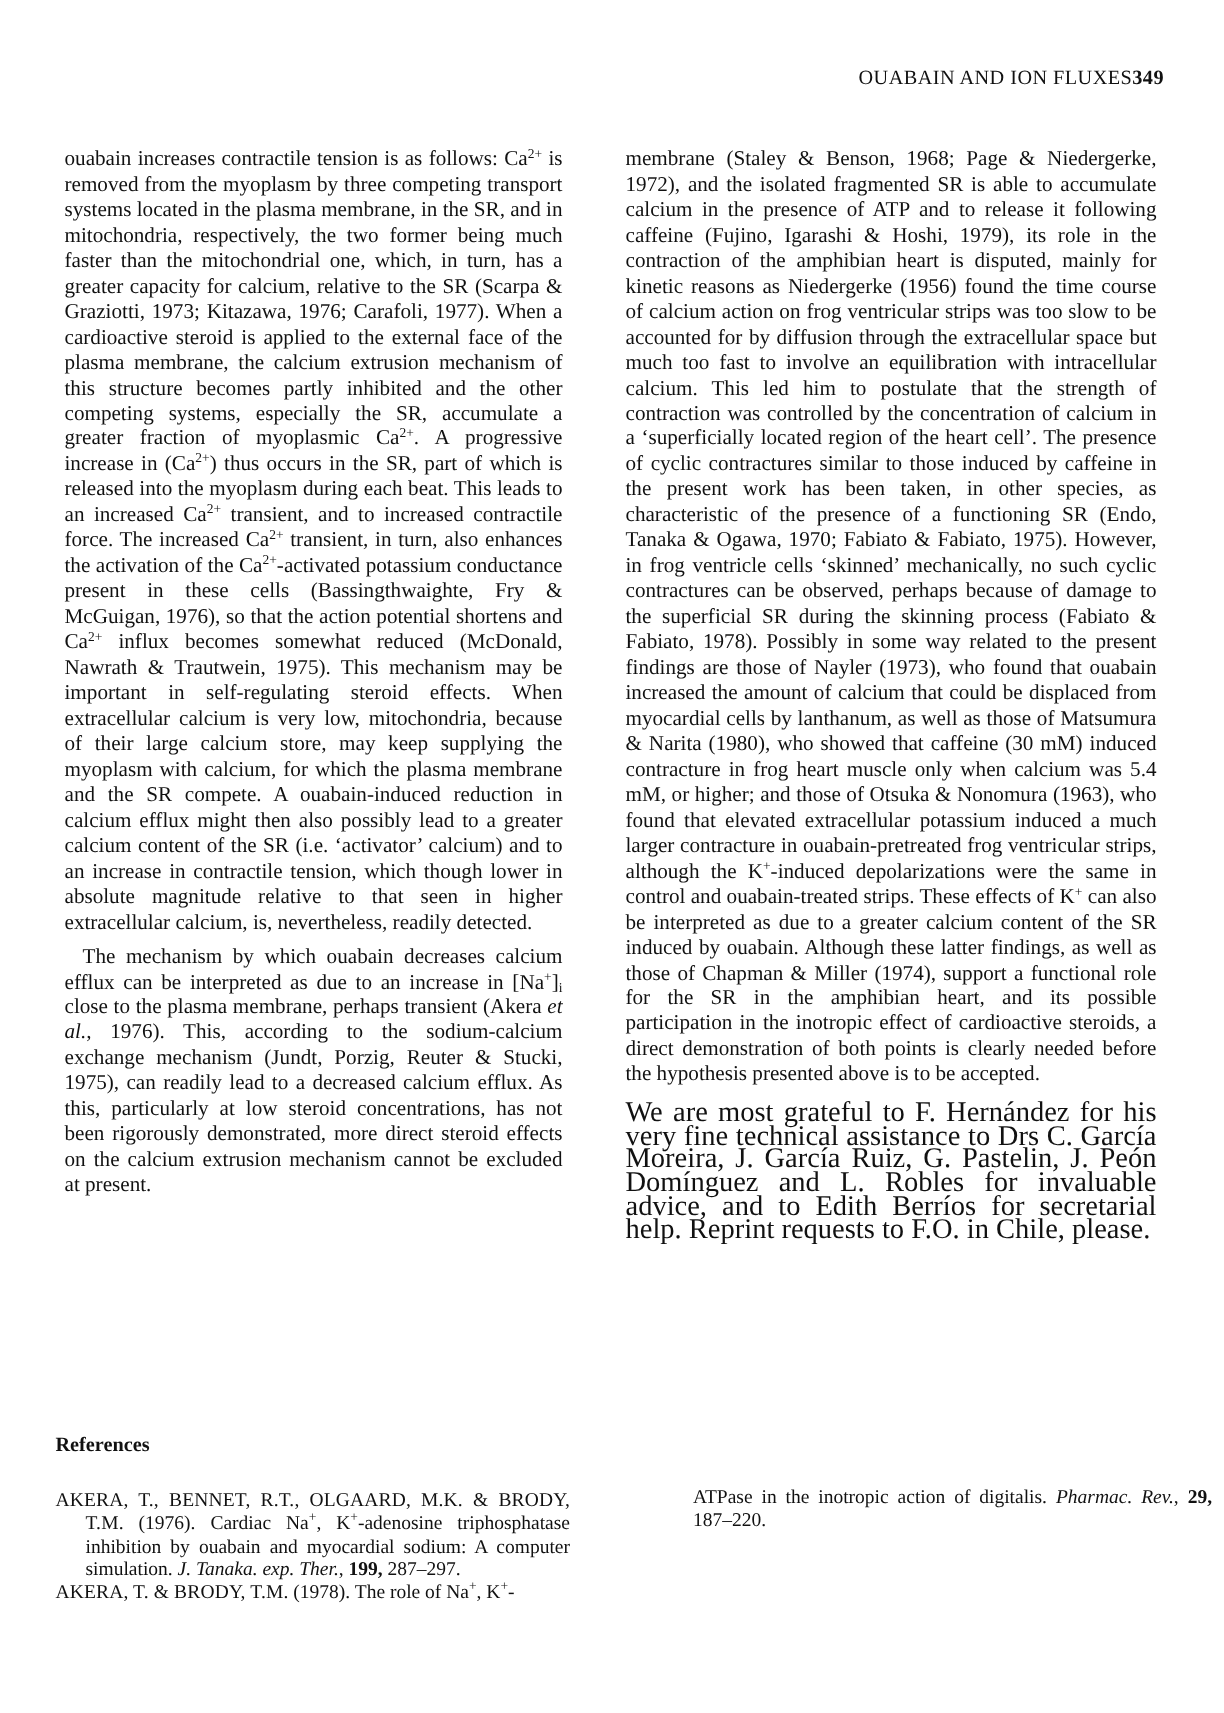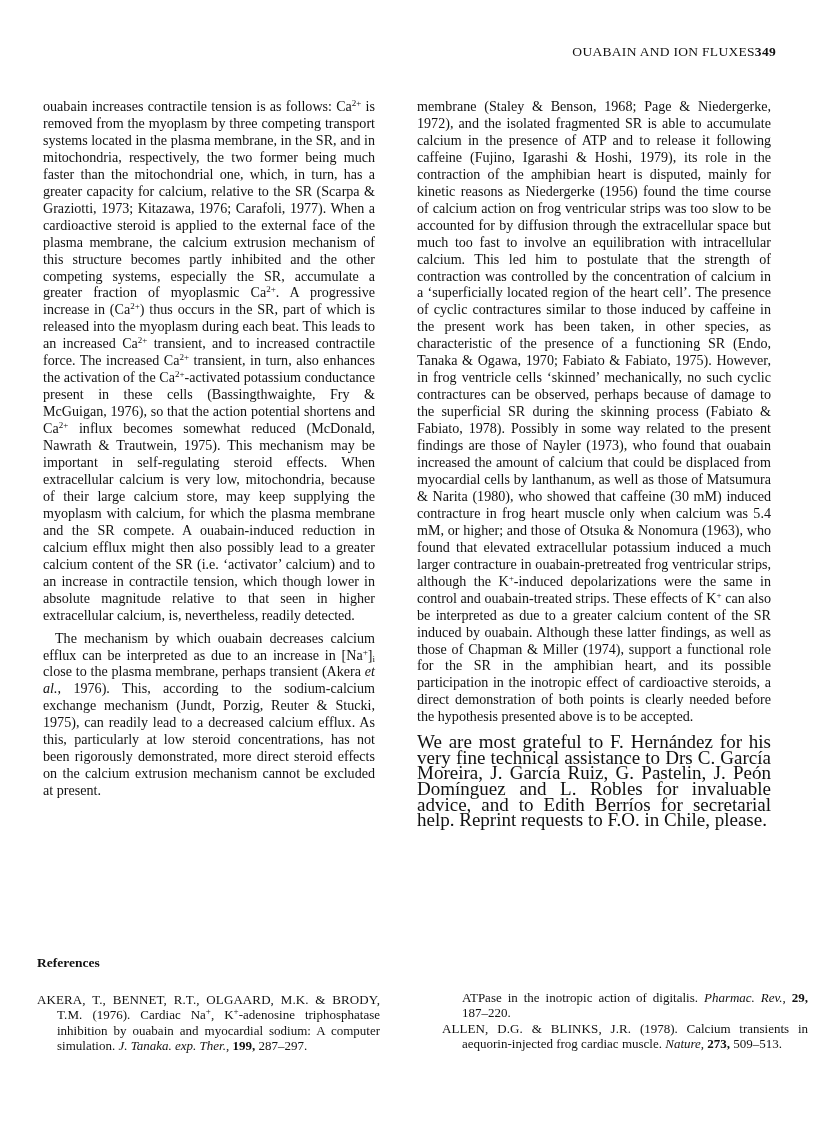--- a/index.html
+++ b/index.html
@@ -60,18 +60,18 @@
 
 <div class="col right">
   <p><span>membrane (Staley &amp; Benson, 1968; Page &amp; Niedergerke, 1972), and the isolated fragmented SR is able to accumulate calcium in the presence of ATP and to release it following caffeine (Fujino, Igarashi &amp; Hoshi, 1979), its role in the contraction of the amphibian heart is disputed, mainly for kinetic reasons as Niedergerke (1956) found the time course of calcium action on frog ventricular strips was too slow to be accounted for by diffusion through the extracellular space but much too fast to involve an equilibration with intracellular calcium. This led him to postulate that the strength of contraction was controlled by the concentration of calcium in a ‘superficially located region of the heart cell’. The presence of cyclic contractures similar to those induced by caffeine in the present work has been taken, in other species, as characteristic of the presence of a functioning SR (Endo, Tanaka &amp; Ogawa, 1970; Fabiato &amp; Fabiato, 1975). However, in frog ventricle cells ‘skinned’ mechanically, no such cyclic contractures can be observed, perhaps because of damage to the superficial SR during the skinning process (Fabiato &amp; Fabiato, 1978). Possibly in some way related to the present findings are those of Nayler (1973), who found that ouabain increased the amount of calcium that could be displaced from myocardial cells by lanthanum, as well as those of Matsumura &amp; Narita (1980), who showed that caffeine (30 mM) induced contracture in frog heart muscle only when calcium was 5.4 mM, or higher; and those of Otsuka &amp; Nonomura (1963), who found that elevated extracellular potassium induced a much larger contracture in ouabain-pretreated frog ventricular strips, although the K</span><sup>+</sup><span>-induced depolarizations were the same in control and ouabain-treated strips. These effects of K</span><sup>+</sup><span> can also be interpreted as due to a greater calcium content of the SR induced by ouabain. Although these latter findings, as well as those of Chapman &amp; Miller (1974), support a functional role for the SR in the amphibian heart, and its possible participation in the inotropic effect of cardioactive steroids, a direct demonstration of both points is clearly needed before the hypothesis presented above is to be accepted.</span></p>
   <p class="ack">We are most grateful to F. Hernández for his very fine technical assistance to Drs C. García Moreira, J. García Ruiz, G. Pastelin, J. Peón Domínguez and L. Robles for invaluable advice, and to Edith Berríos for secretarial help. Reprint requests to F.O. in Chile, please.</p>
 </div>
 
 <div class="ref-head">References</div>
 
 <div class="refs left">
   <p class="ref"><span class="auth">AKERA, T., BENNET, R.T., OLGAARD, M.K. &amp; BRODY, T.M.</span><span> (1976). Cardiac Na</span><sup>+</sup><span>, K</span><sup>+</sup><span>-adenosine triphosphatase inhibition by ouabain and myocardial sodium: A computer simulation. </span><i>J. Tanaka. exp. Ther.</i><span>, </span><b>199,</b><span> 287–297.</span></p>
+  <p class="ref"><span class="auth">AKERA, T. &amp; BRODY, T.M.</span><span> (1978). The role of Na</span><sup>+</sup><span>, K</span><sup>+</sup><span>-</span></p>
 </div>
 
 <div class="refs right">
   <p class="ref cont" style="padding-left:20px;"><span>ATPase in the inotropic action of digitalis. </span><i>Pharmac. Rev.</i><span>, </span><b>29,</b><span> 187–220.</span></p>
-  <p class="ref"><span class="auth">ALLEN, D.G. &amp; BLINKS, J.R.</span><span> (1978). Calcium transients in aequorin-injected frog cardiac muscle. </span><i>Nature</i><span>, </span><b>273,</b><span> 509–513.</span></p>
 </div>
 
 </body></html>

